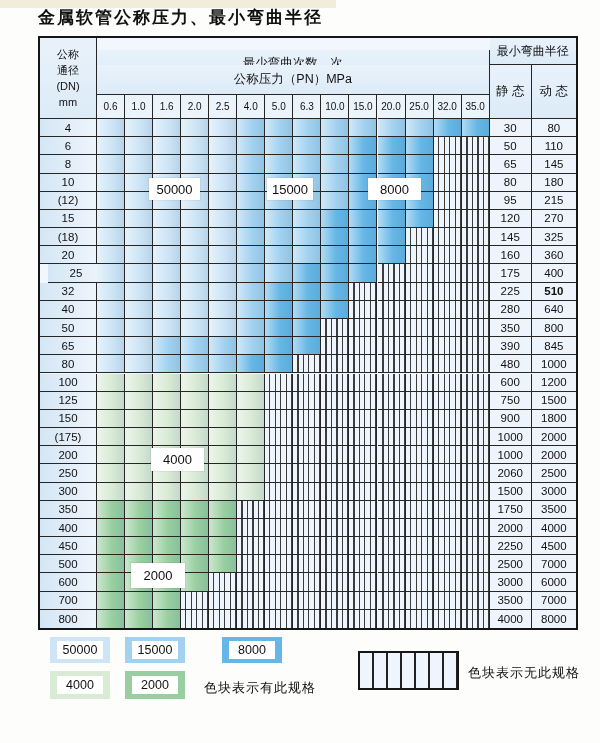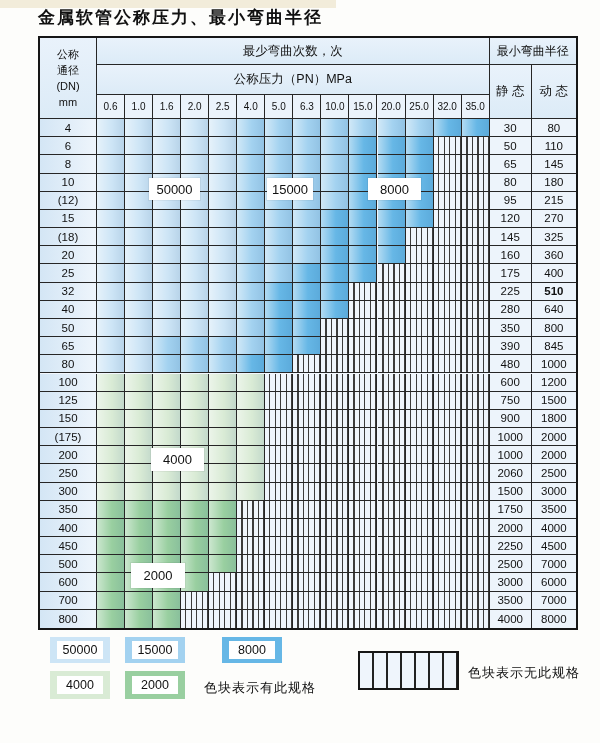--- a/index.html
+++ b/index.html
@@ -56,21 +56,21 @@
   <div class="top-strip"></div>
   <div class="title">金属软管公称压力、最小弯曲半径</div>
 
   <div class="tbl">
       <div class="c dnh" style="left: 0px; top: 0px; width: 57px; height: 81px;">
         <span>公称</span>
         <span>通径</span>
         <span>(DN)</span>
         <span>mm</span>
       </div>
-      <div class="c h h2" style="left: 57px; top: 0px; width: 392.7px; height: 27px;">最少弯曲次数，次</div>
+      <div class="c h h2" style="left: 57px; top: 12px; width: 392.7px; height: 27px;">最少弯曲次数，次</div>
       <div class="c h" style="left: 449.7px; top: 0px; width: 86.3px; height: 27px; border-right: none;">最小弯曲半径</div>
       <div class="c h h2" style="left: 57px; top: 27px; width: 392.7px; height: 30px;">公称压力（PN）MPa</div>
       <div class="c h h2" style="left: 449.7px; top: 27px; width: 42px; height: 54px;">静 态</div>
       <div class="c h h2" style="left: 491.7px; top: 27px; width: 44.3px; height: 54px; border-right: none;">动 态</div>
       <div class="c tick" style="left: 57px; top: 57px; width: 28.05px; height: 24px;">0.6</div>
       <div class="c tick" style="left: 85.05px; top: 57px; width: 28.05px; height: 24px;">1.0</div>
       <div class="c tick" style="left: 113.1px; top: 57px; width: 28.05px; height: 24px;">1.6</div>
       <div class="c tick" style="left: 141.15px; top: 57px; width: 28.05px; height: 24px;">2.0</div>
       <div class="c tick" style="left: 169.2px; top: 57px; width: 28.05px; height: 24px;">2.5</div>
       <div class="c tick" style="left: 197.25px; top: 57px; width: 28.05px; height: 24px;">4.0</div>
@@ -211,21 +211,21 @@
       <div class="c zone zb2" style="left: 225.3px; top: 208.25px; width: 28.05px; height: 18.1786px;"></div>
       <div class="c zone zb2" style="left: 253.35px; top: 208.25px; width: 28.05px; height: 18.1786px;"></div>
       <div class="c zone zb3" style="left: 281.4px; top: 208.25px; width: 28.05px; height: 18.1786px;"></div>
       <div class="c zone zb3" style="left: 309.45px; top: 208.25px; width: 28.05px; height: 18.1786px;"></div>
       <div class="c zone zb3" style="left: 337.5px; top: 208.25px; width: 28.05px; height: 18.1786px;"></div>
       <div class="c zx" style="left: 365.55px; top: 208.25px; width: 28.05px; height: 18.1786px;"></div>
       <div class="c zx" style="left: 393.6px; top: 208.25px; width: 28.05px; height: 18.1786px;"></div>
       <div class="c zx" style="left: 421.65px; top: 208.25px; width: 28.05px; height: 18.1786px;"></div>
       <div class="c val" style="left: 449.7px; top: 208.25px; width: 42px; height: 18.1786px;">160</div>
       <div class="c val" style="left: 491.7px; top: 208.25px; width: 44.3px; height: 18.1786px; border-right: none;">360</div>
-      <div class="c dn" style="left: 0px; top: 226.429px; width: 57px; height: 18.1786px;">25</div>
+      <div class="c dn" style="left: 8px; top: 226.429px; width: 57px; height: 18.1786px;">25</div>
       <div class="c zone zb1" style="left: 57px; top: 226.429px; width: 28.05px; height: 18.1786px;"></div>
       <div class="c zone zb1" style="left: 85.05px; top: 226.429px; width: 28.05px; height: 18.1786px;"></div>
       <div class="c zone zb1" style="left: 113.1px; top: 226.429px; width: 28.05px; height: 18.1786px;"></div>
       <div class="c zone zb1" style="left: 141.15px; top: 226.429px; width: 28.05px; height: 18.1786px;"></div>
       <div class="c zone zb1" style="left: 169.2px; top: 226.429px; width: 28.05px; height: 18.1786px;"></div>
       <div class="c zone zb2" style="left: 197.25px; top: 226.429px; width: 28.05px; height: 18.1786px;"></div>
       <div class="c zone zb2" style="left: 225.3px; top: 226.429px; width: 28.05px; height: 18.1786px;"></div>
       <div class="c zone zb3" style="left: 253.35px; top: 226.429px; width: 28.05px; height: 18.1786px;"></div>
       <div class="c zone zb3" style="left: 281.4px; top: 226.429px; width: 28.05px; height: 18.1786px;"></div>
       <div class="c zone zb3" style="left: 309.45px; top: 226.429px; width: 28.05px; height: 18.1786px;"></div>

